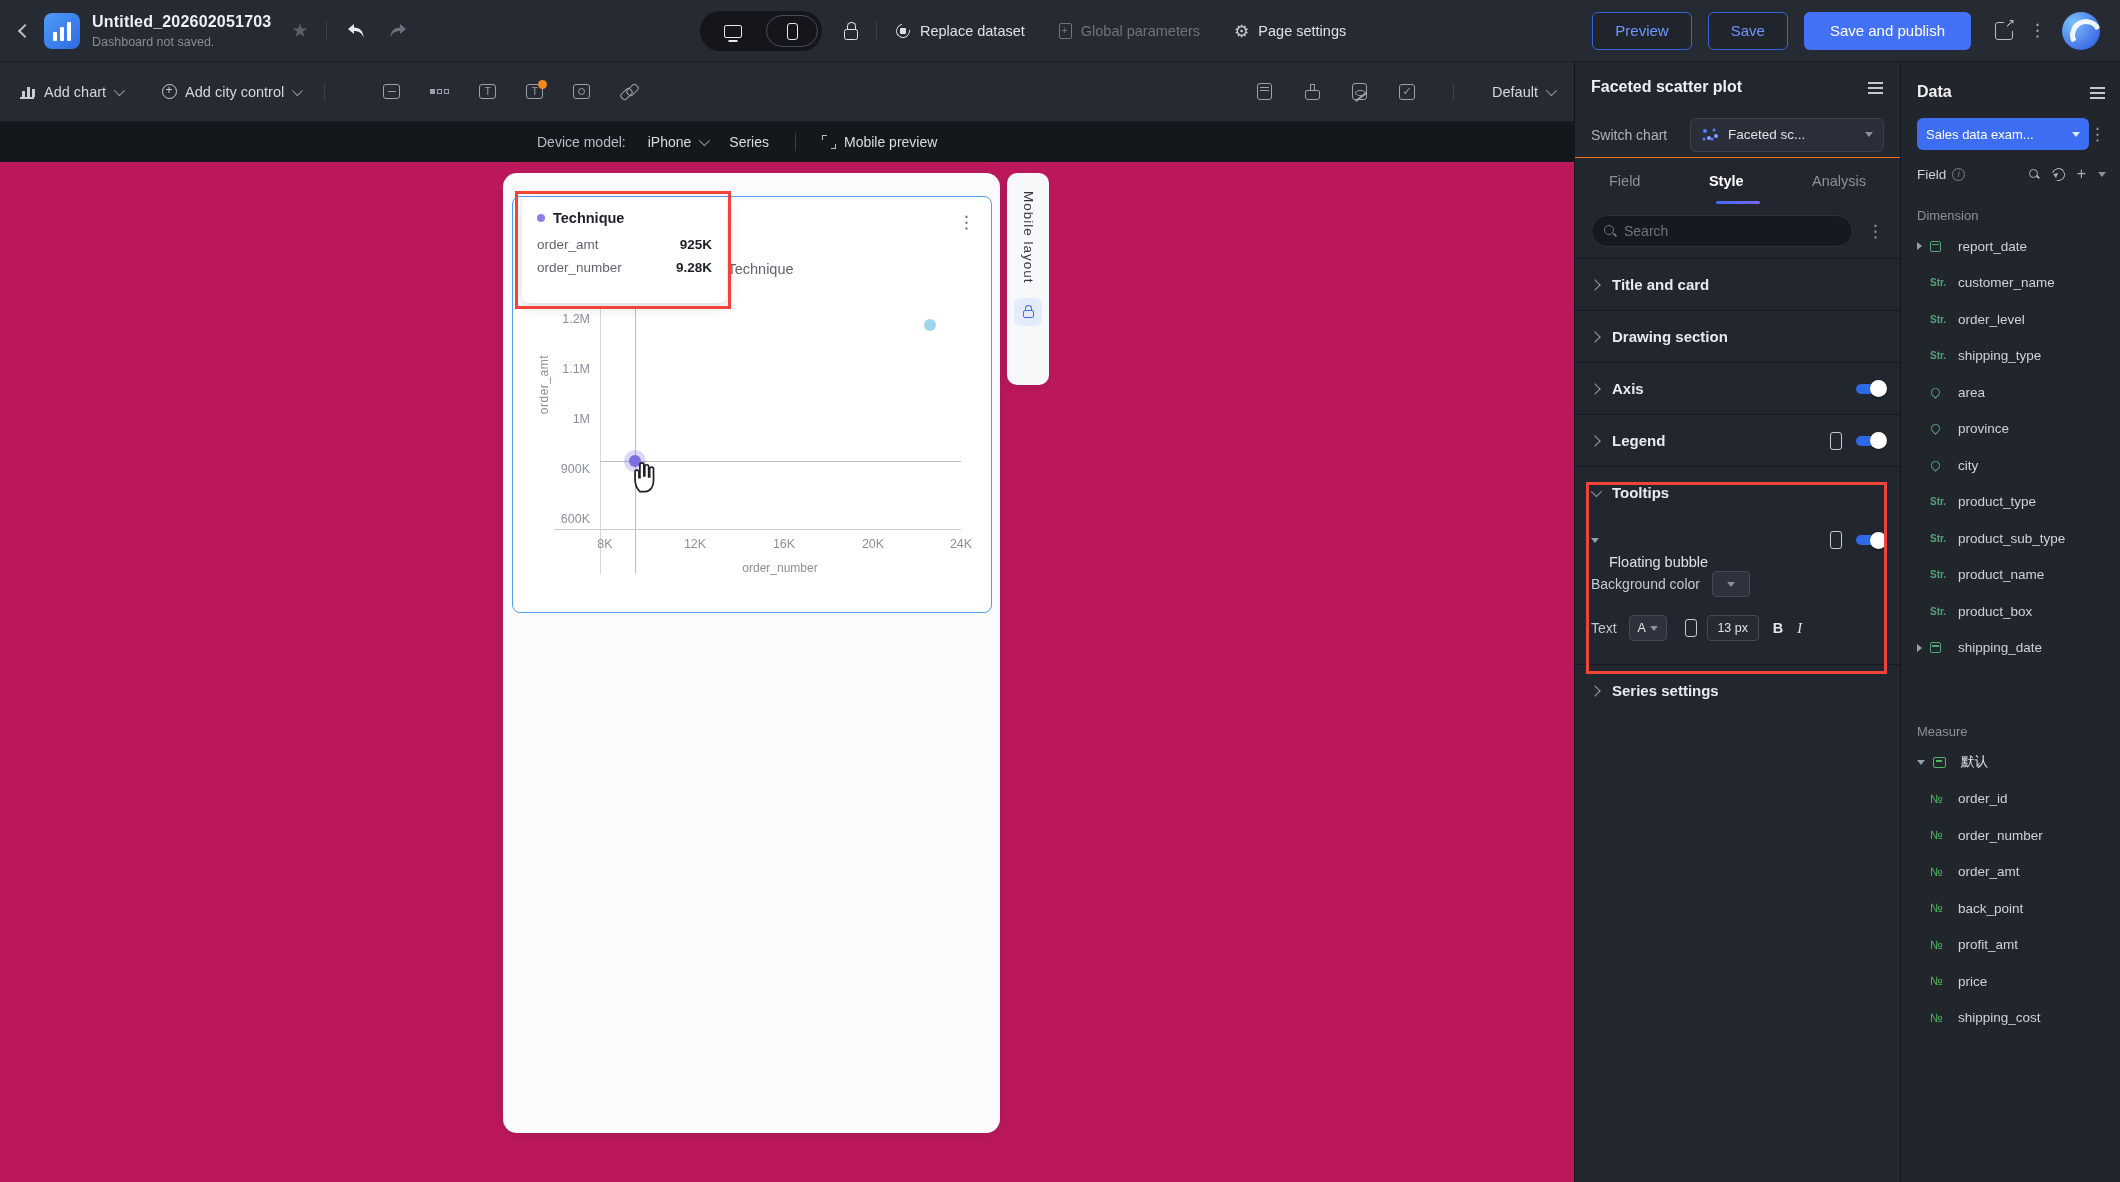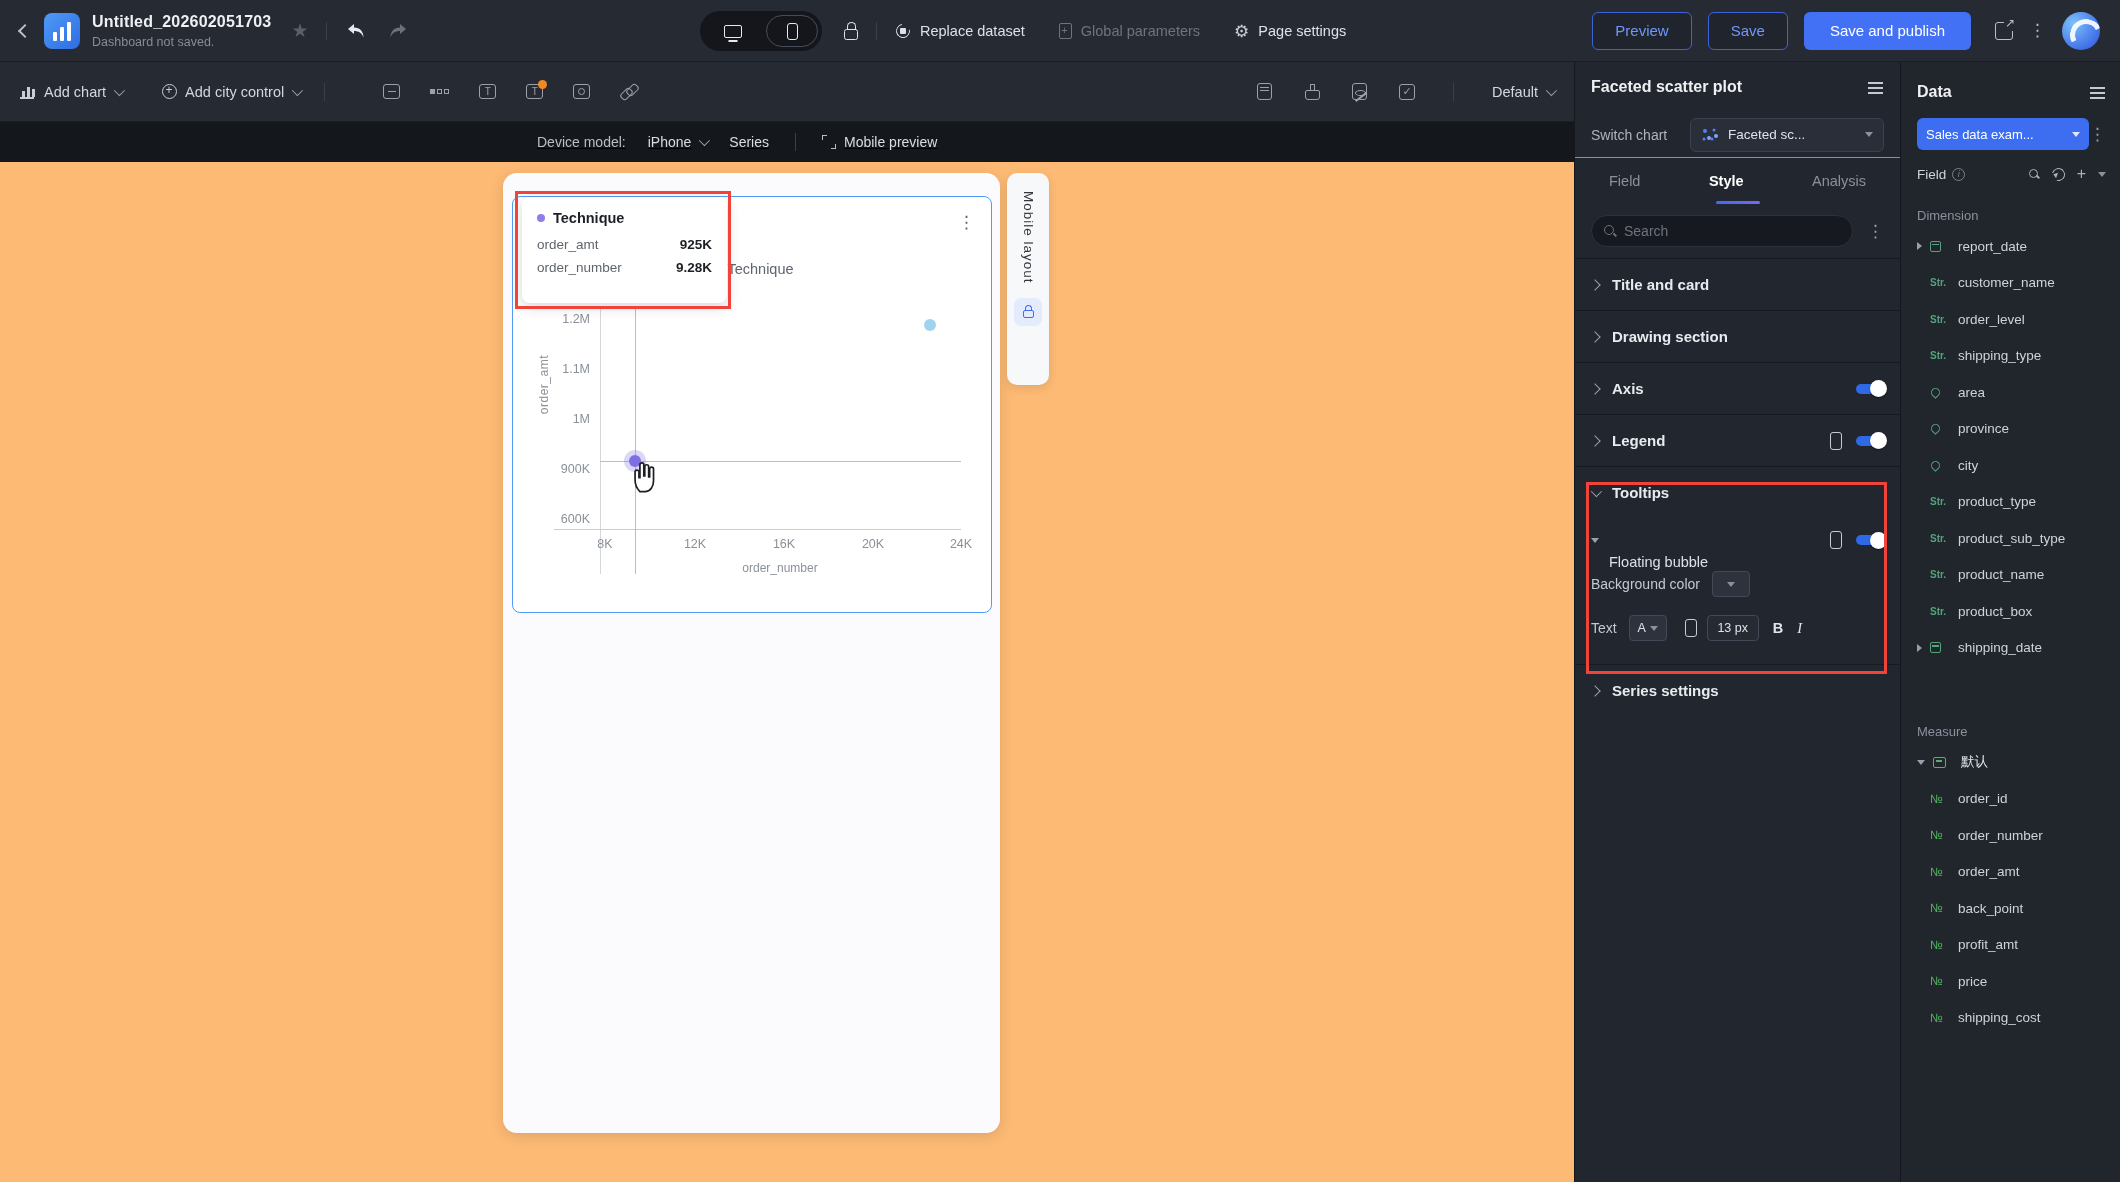--- a/index.html
+++ b/index.html
@@ -80,21 +80,21 @@
   .ic-doclines:before { content:''; position:absolute; left:2px; right:2px; top:3px; height:1.4px; background:#9ba1ac; box-shadow:0 3px 0 #9ba1ac; }
   .ic-brush { width:16px; height:16px; position:relative; cursor:pointer; }
   .ic-brush:before { content:''; position:absolute; left:6px; top:0; width:3px; height:6px; border:1.5px solid #9ba1ac; border-bottom:none; }
   .ic-brush:after { content:''; position:absolute; left:1px; top:6px; width:13px; height:8px; border:1.6px solid #9ba1ac; border-radius:2px 2px 3px 3px; }
   .ic-eyeoff { width:15px; height:17px; border:1.6px solid #9ba1ac; border-radius:3px; position:relative; cursor:pointer; }
   .ic-eyeoff:before { content:''; position:absolute; left:2px; top:6px; width:9px; height:4px; border:1.3px solid #9ba1ac; border-radius:50%; }
   .ic-eyeoff:after { content:''; position:absolute; left:1px; top:12px; width:14px; height:1.5px; background:#9ba1ac; transform:rotate(-38deg); }
   .ic-checkbox { width:16px; height:16px; border:1.6px solid #9ba1ac; border-radius:3px; color:#9ba1ac; font-size:11px; display:flex; align-items:center; justify-content:center; cursor:pointer; }
 
   
-  .canvas { flex:1; background:#fdba74; position:relative;text-decoration:underline; }
+  .canvas { flex:1; background:#be185d; position:relative; }
   .devicebar { height:40px; background:#14171c; display:flex; align-items:center; color:#b9bec7; font-size:14px; padding-left:537px; gap:22px; }
   .devicebar .val { color:#d9dde3; display:flex; align-items:center; gap:8px; cursor:pointer; }
   .frame-ic { width:14px; height:14px; position:relative; }
   .frame-ic:before,.frame-ic:after { content:''; position:absolute; width:4px; height:4px; border:1.6px solid #b9bec7; }
   .frame-ic:before { left:0; top:0; border-right:none; border-bottom:none; box-shadow:9px 9px 0 -1.6px transparent; }
   .frame-ic:after { right:0; bottom:0; border-left:none; border-top:none; }
   .phone-panel { position:absolute; left:503px; top:51px; width:497px; height:960px; background:#fbfbfd; border-radius:14px; box-shadow:0 3px 14px rgba(25,30,40,.14); }
   .mlayout-tab { position:absolute; left:1007px; top:51px; width:42px; height:212px; background:#f7f8fa; border-radius:10px; box-shadow:0 3px 10px rgba(25,30,40,.12); display:flex; flex-direction:column; align-items:center; padding-top:18px; cursor:pointer; }
   .mlayout-txt { writing-mode:vertical-rl; font-size:13.5px; color:#32363d; letter-spacing:1px; }
   .mlock-btn { margin-top:14px; width:28px; height:28px; border-radius:7px; background:#e3ebfd; display:flex; align-items:center; justify-content:center; cursor:pointer; }

